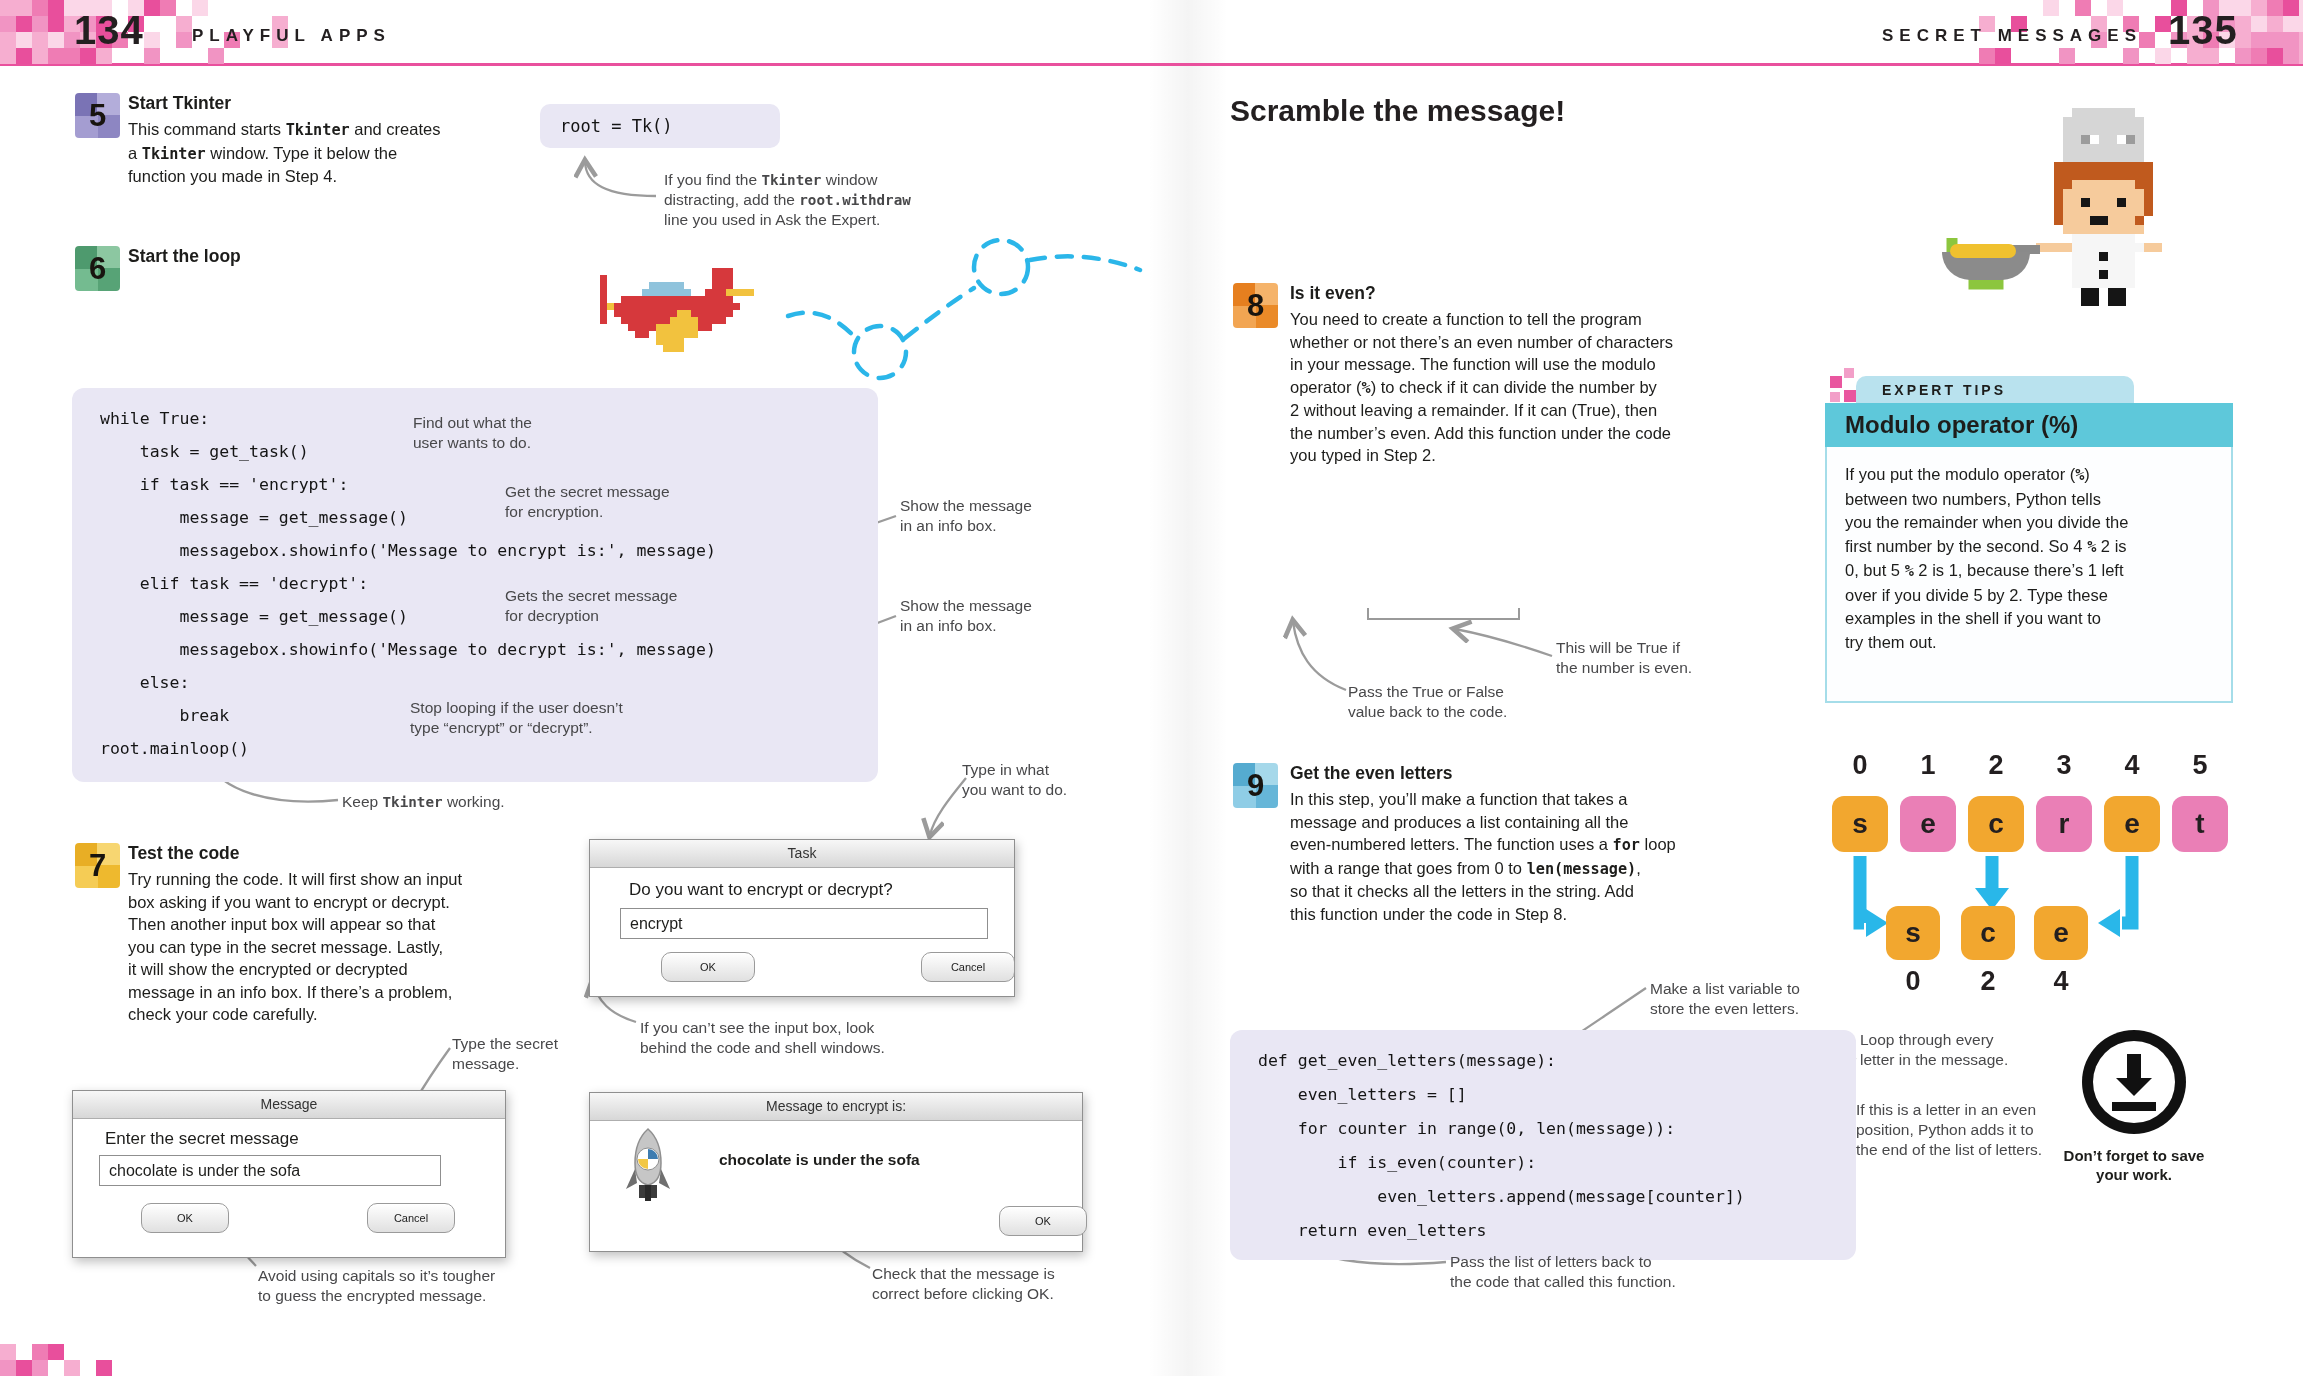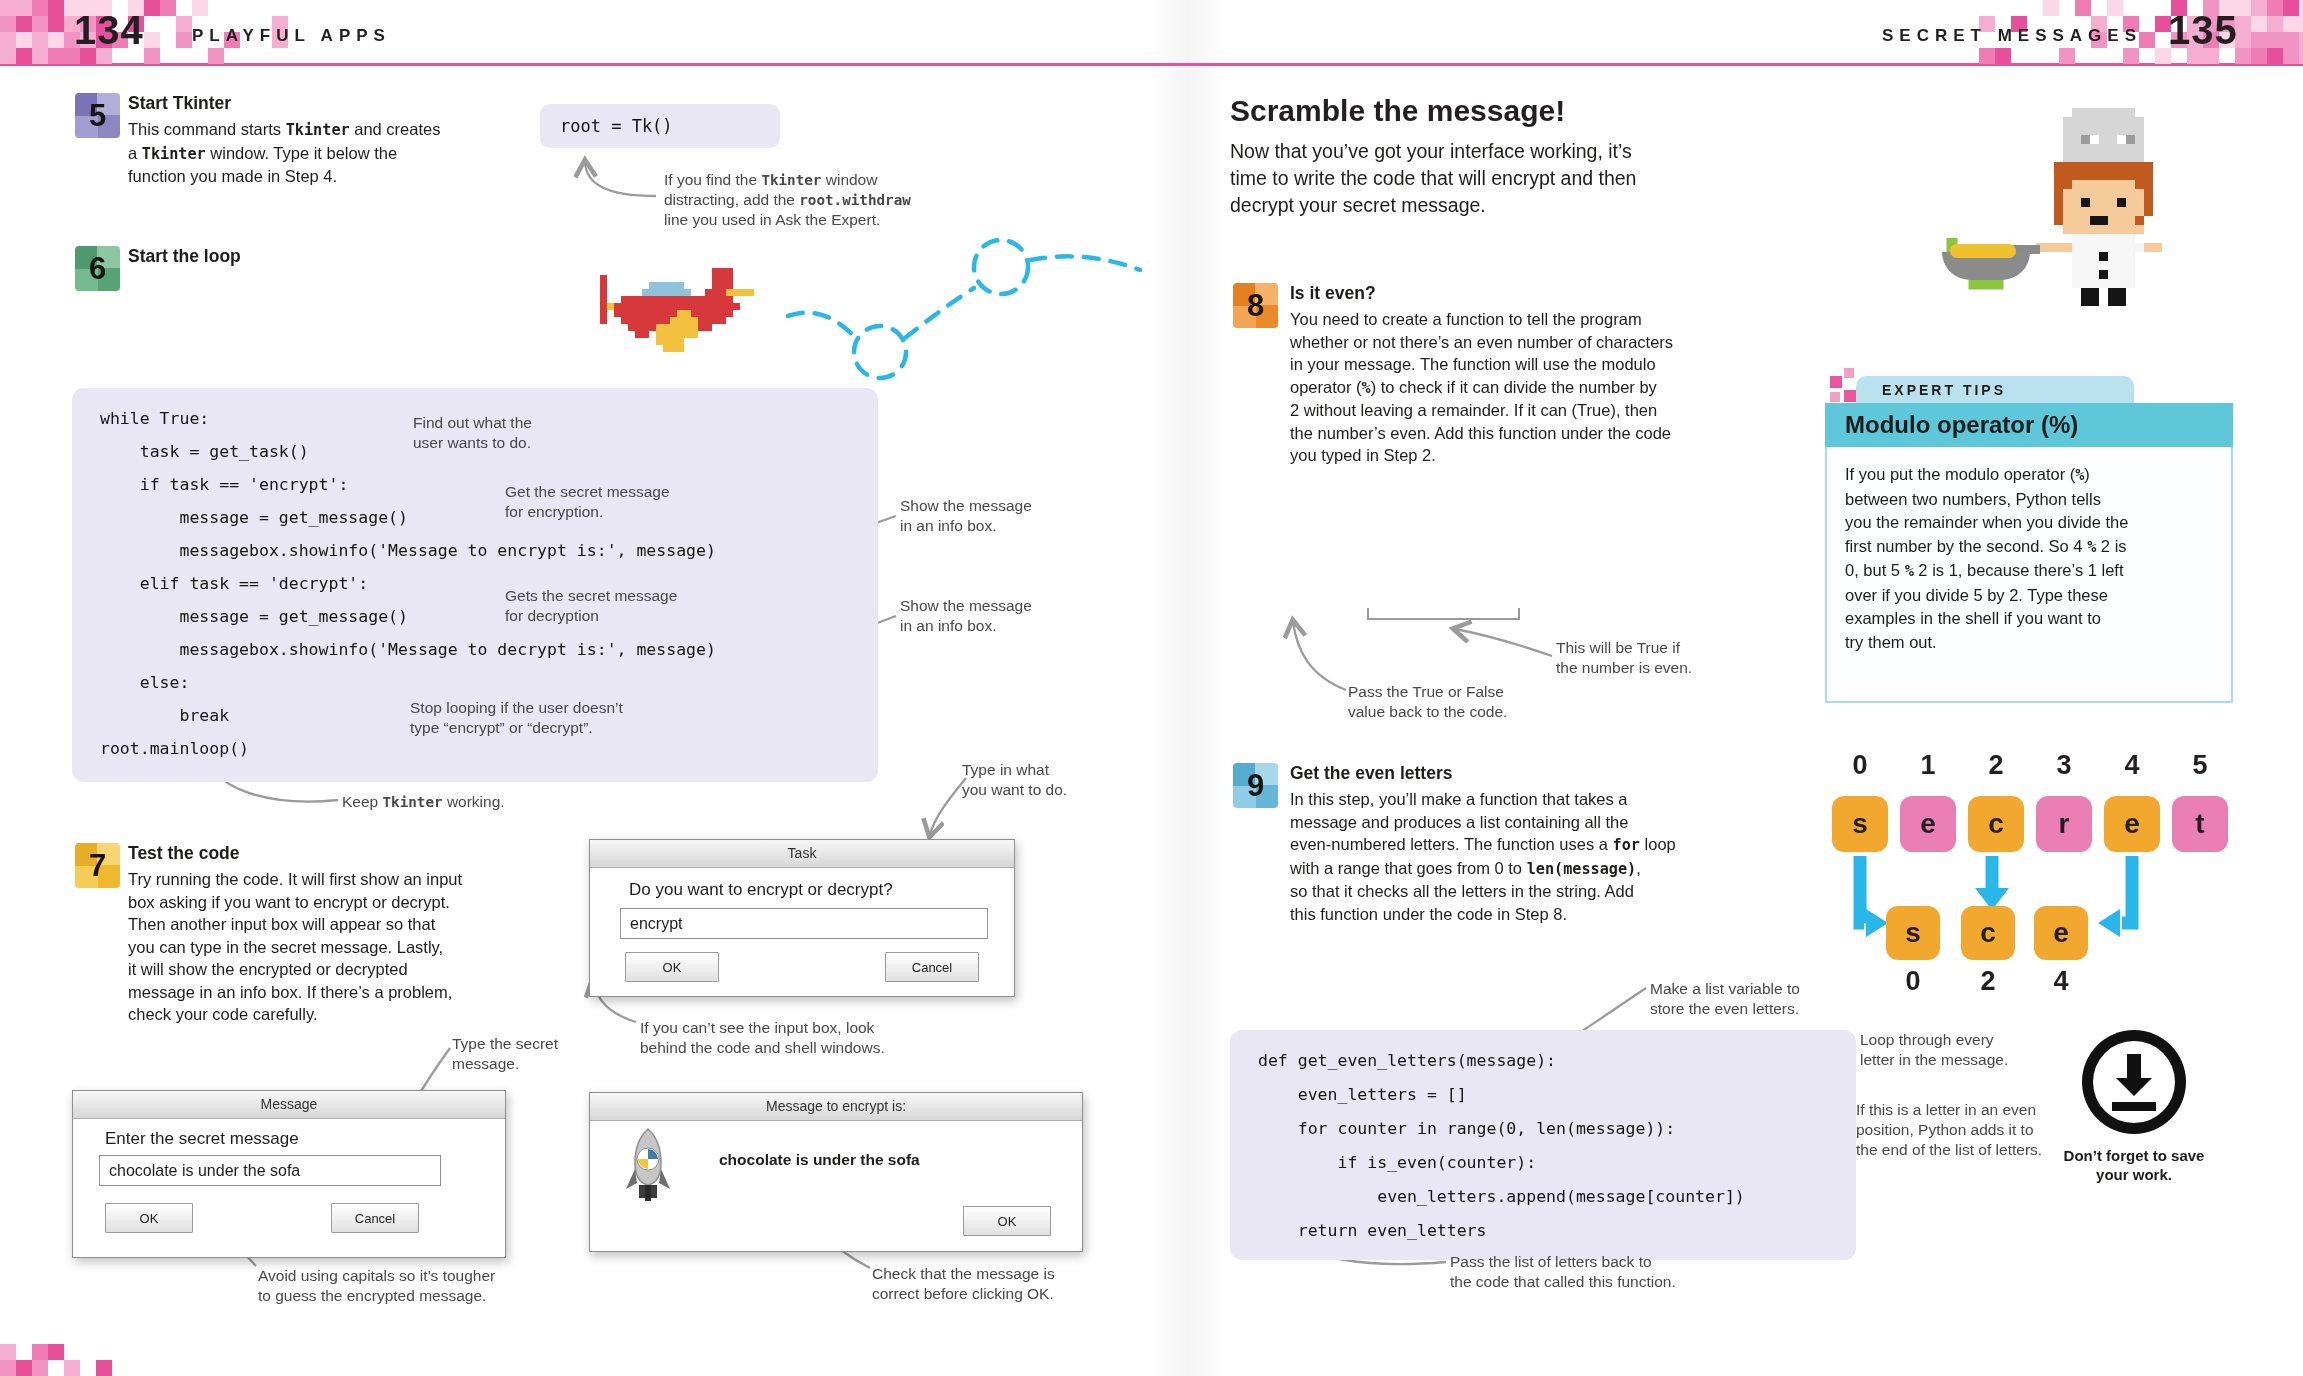--- a/index.html
+++ b/index.html
@@ -29,23 +29,23 @@
            font-size:16.5px;color:#141414;white-space:pre;}
   .codechip{background:#e9e7f4;border-radius:10px;font-family:"DejaVu Sans Mono","Liberation Mono",monospace;
             font-size:17px;color:#141414;display:flex;align-items:center;padding:0 20px;}
   .bracket{border:2px solid #9a9a9a;border-top:none;height:10px;}
   
   .ann{font-size:15.5px;line-height:20px;color:#48484a;white-space:pre-line;}
   
   .dialog{background:#fff;border:1px solid #8f8f8f;box-shadow:2px 4px 10px rgba(0,0,0,.25);}
   .titlebar{position:absolute;left:0;top:0;right:0;height:27px;background:linear-gradient(#f7f7f7,#d7d7d7);
             border-bottom:1px solid #aeaeae;text-align:center;font-size:14px;line-height:27px;color:#333;}
-  .dbtn{position:absolute;border:1px solid #9a9a9a;border-radius:1px;background:linear-gradient(#ffffff,#e0e0e0);
-        font-size:13px;color:#222;display:flex;align-items:center;justify-content:center;
-        box-shadow:inset 0 1px 0 #fff;}
+  .dbtn{position:absolute;border:1px solid #9a9a9a;border-radius:10px;background:linear-gradient(#ffffff,#e0e0e0);
+        font-size:11px;color:#222;display:flex;align-items:center;justify-content:center;
+        box-shadow:inset 0 1px 0 #fff;margin-left:36px;}
   .dinput{position:absolute;background:#fff;border:1px solid #8f8f8f;font-size:16px;color:#1d1d1b;
           display:flex;align-items:center;padding:0 9px;}
   .dtext{position:absolute;font-size:17px;color:#1d1d1b;}
   
   .h1{font-size:30px;font-weight:bold;color:#231f20;}
   .intro{font-size:19.5px;line-height:27px;white-space:pre-line;}
   
   .tips-tab{background:#b9e2ee;border-radius:10px 10px 0 0;display:flex;align-items:center;}
   .tips-tab span{font-size:14px;font-weight:bold;letter-spacing:3px;color:#1d1d1b;}
   .tips-head{background:#5ec8da;display:flex;align-items:center;}
@@ -439,23 +439,20 @@
       <path d="M25 22 a10 10 0 0 1 10 10 l-10 0 z" fill="#3e7cb0"></path>
       <path d="M25 42 a10 10 0 0 1 -10 -10 l10 0 z" fill="#f2c744"></path>
     </svg>
     <div style="position:absolute;left:129px;top:58px;font-size:15.5px;font-weight:bold;">chocolate is under the sofa</div>
     <div class="dbtn" style="left:373px;top:113px;width:86px;height:28px;">OK</div>
   </div>
   <div class="abs ann" style="left:872px;top:1264px;">Check that the message is
 correct before clicking OK.</div>
 
   <div class="abs h1" style="left:1230px;top:94px;">Scramble the message!</div>
-  <div class="abs intro" style="left:1230px;top:138px;width:560px;">Now that you’ve got your interface working, it’s
-time to write the code that will encrypt and then
-decrypt your secret message.</div>
 
   <div class="abs tile t8" style="left:1233px;top:283px;">8</div>
   <div class="abs step-title" style="left:1290px;top:283px;">Is it even?</div>
   <div class="abs step-body" style="left:1290px;top:308px;width:490px;">You need to create a function to tell the program
 whether or not there’s an even number of characters
 in your message. The function will use the modulo
 operator (<code>%</code>) to check if it can divide the number by
 2 without leaving a remainder. If it can (True), then
 the number’s even. Add this function under the code
 you typed in Step 2.</div>

